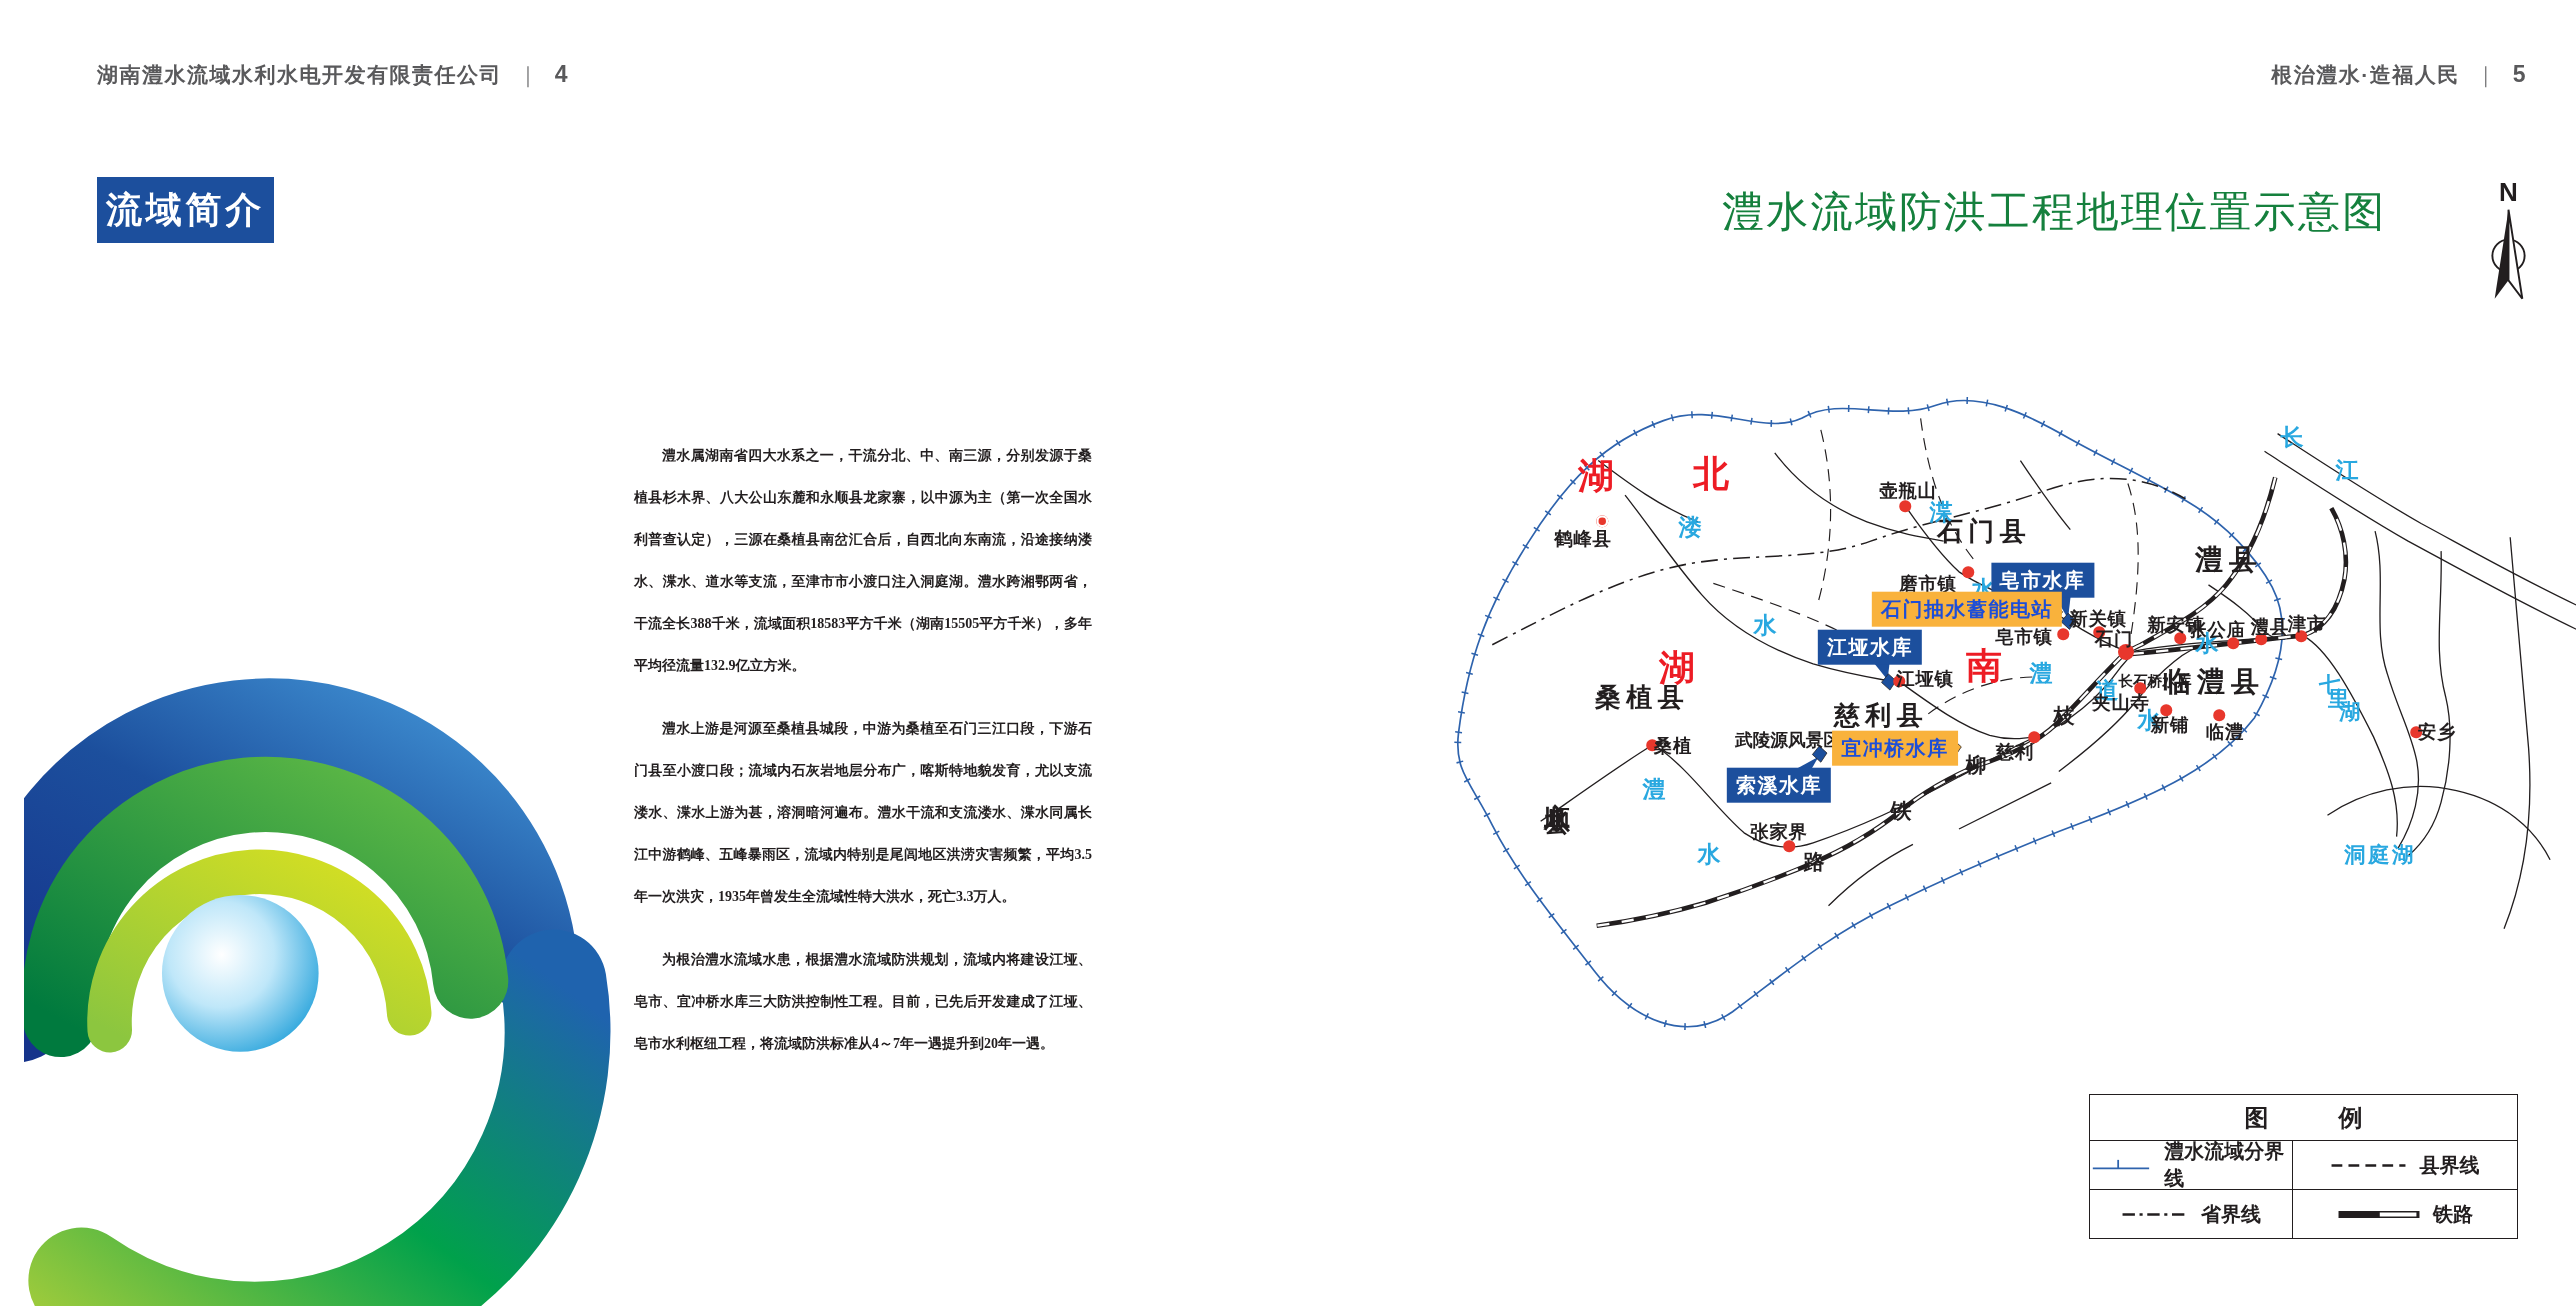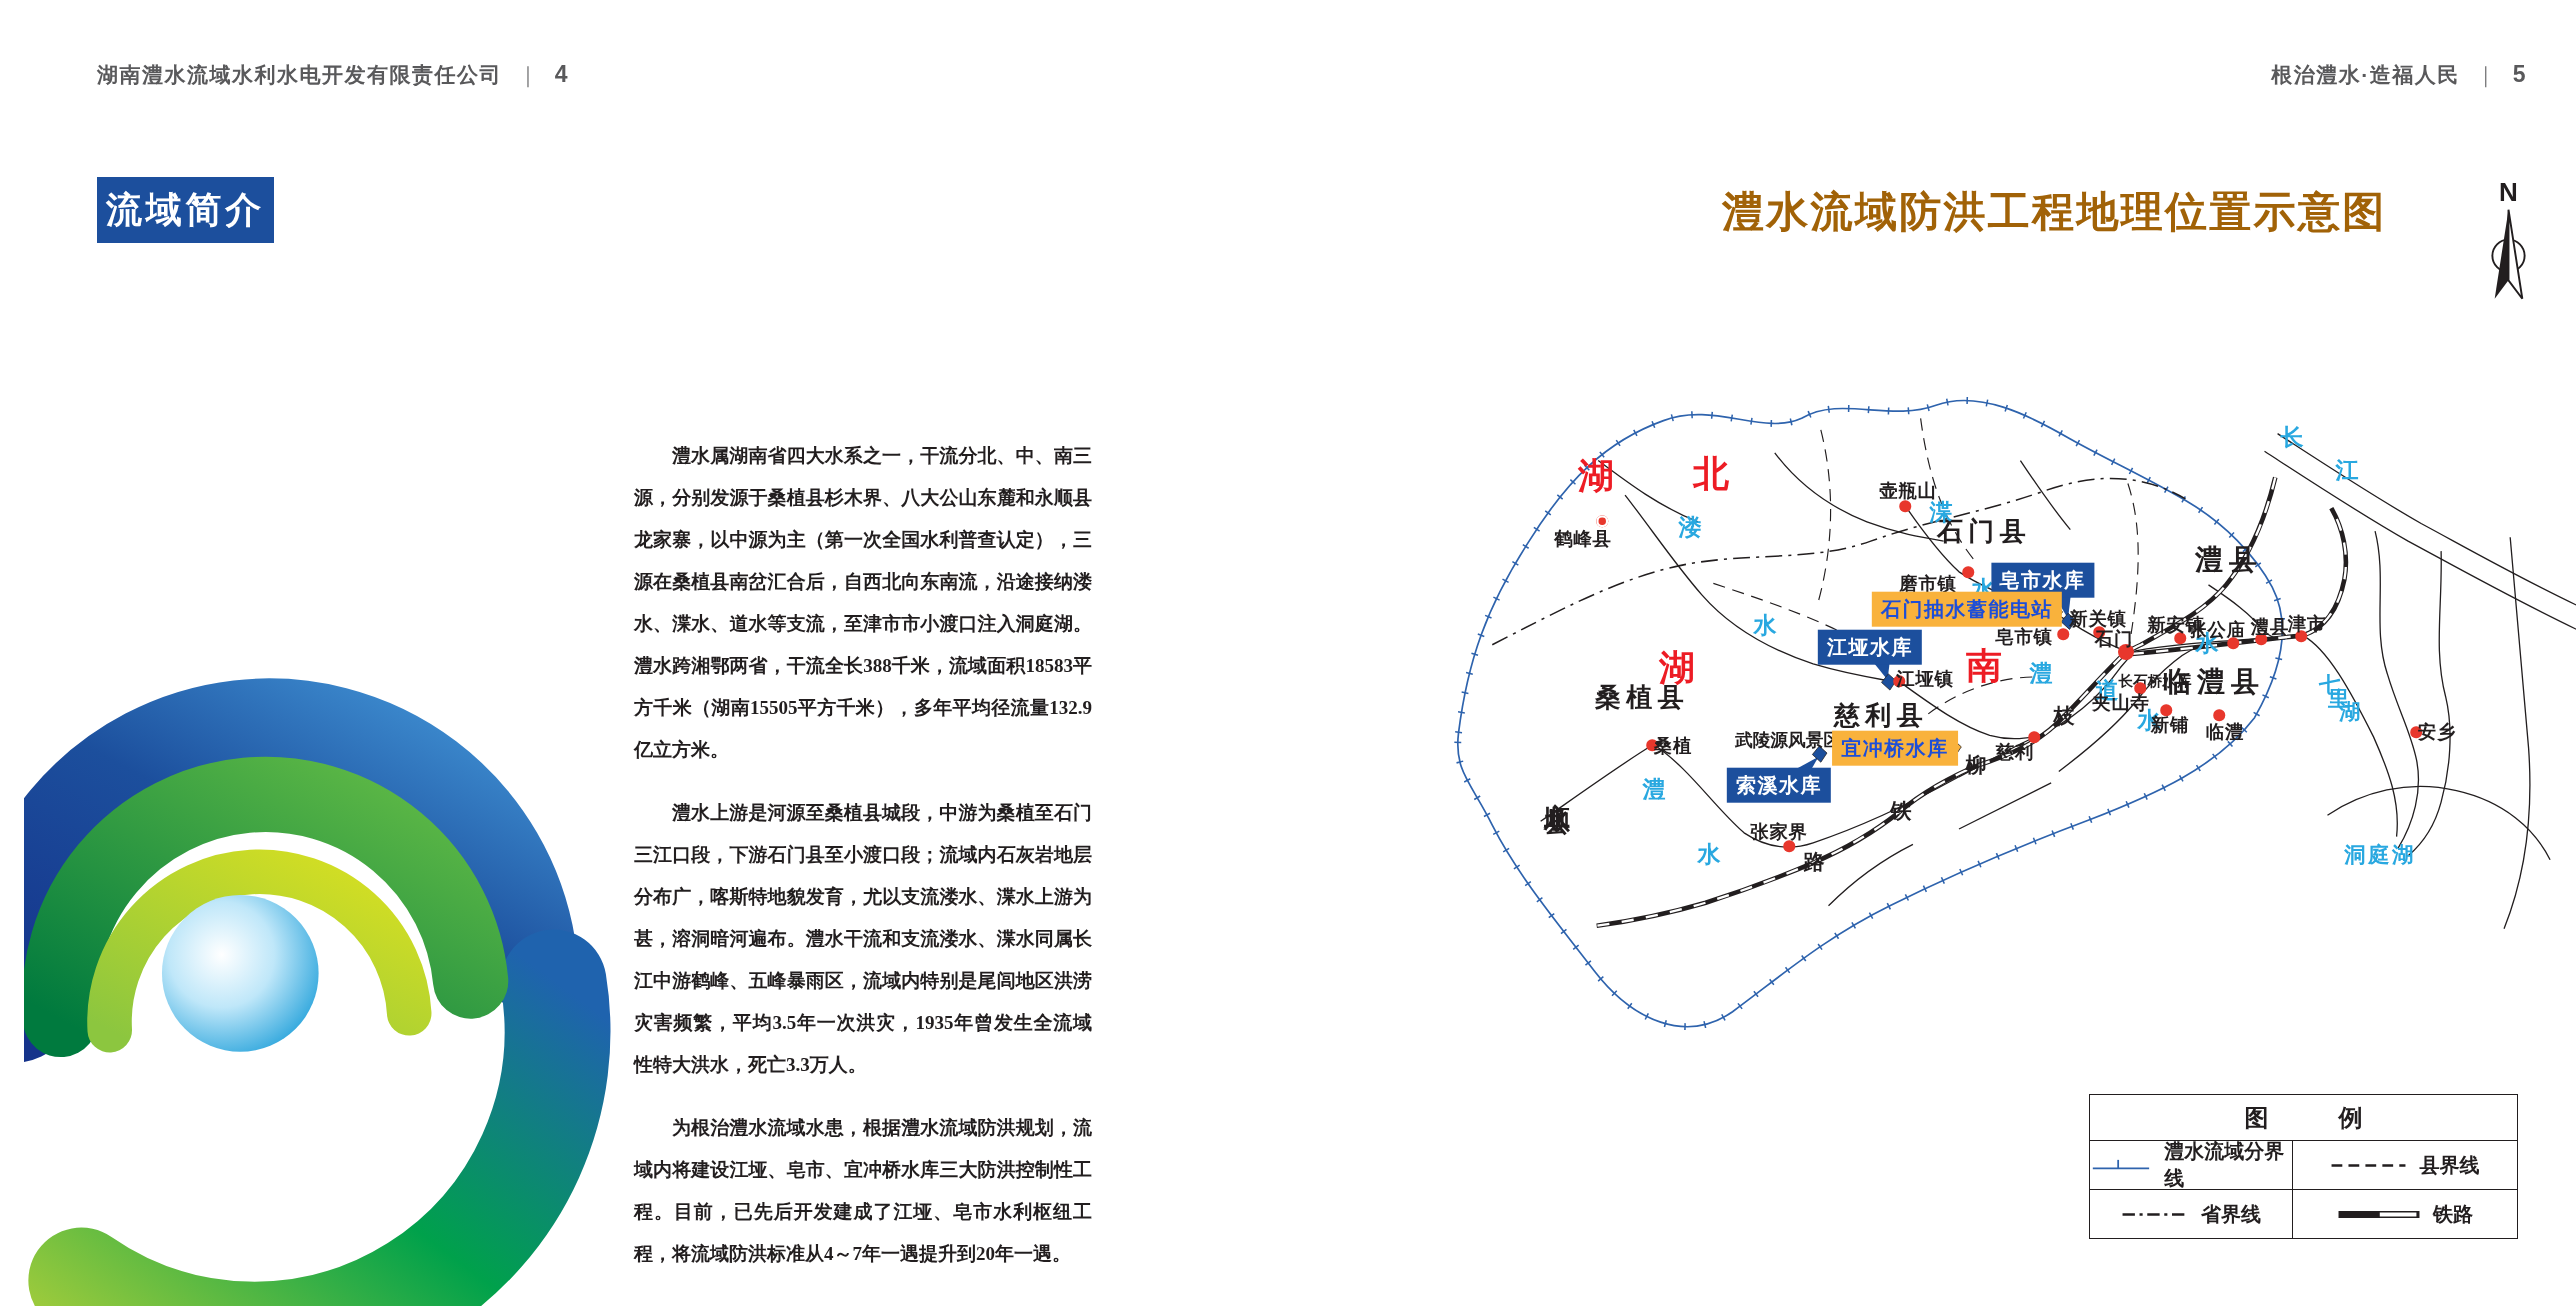--- a/index.html
+++ b/index.html
@@ -8,26 +8,26 @@
   
   .hdr{position:absolute;top:61px;font-size:21px;font-weight:bold;color:#59595b;letter-spacing:1.5px;white-space:nowrap;}
   .hdr-left{left:73px;}
   .hdr-right{right:73px;}
   .hdr .bar{margin:0 15.4px;font-weight:normal;opacity:.85;}
   .hdr .pnum{font-size:23px;}
   
   .sec-title{position:absolute;left:73px;top:177px;width:177px;height:66px;background:#1c4f9d;color:#ffffff;
              font-size:36px;font-weight:bold;display:flex;align-items:center;justify-content:center;letter-spacing:3.8px;}
   .body-text{position:absolute;left:610px;top:435px;width:458px;font-family:"Liberation Serif",serif;
-             font-weight:bold;font-size:19px;line-height:42px;text-align:justify;color:#221e1f;}
+             font-weight:bold;font-size:14px;line-height:42px;text-align:justify;color:#221e1f;}
   .body-text p{margin:0 0 21px 0;text-indent:2em;}
   .logo{position:absolute;left:-54px;top:399px;width:645px;height:910px;}
   
-  .map-title{position:absolute;left:1698px;top:184px;width:614px;text-align:center;color:#a16207;
-             font-size:42px;font-weight:bold;letter-spacing:2.3px;white-space:nowrap;}
+  .map-title{position:absolute;left:1698px;top:184px;width:614px;text-align:center;color:#15803d;
+             font-size:42px;font-weight:normal;letter-spacing:2.3px;white-space:nowrap;}
   .compass{position:absolute;left:2459px;top:179px;width:51px;text-align:center;}
   .compass .n{font-size:26px;font-weight:bold;color:#221e1f;line-height:26px;}
   .map-area{position:absolute;left:1413px;top:353px;width:1163px;height:952px;}
   .map-area svg{position:absolute;left:0;top:0;}
   #map-labels{position:absolute;left:1413px;top:353px;width:1163px;height:952px;pointer-events:none;}
   .ml{position:absolute;transform:translate(-50%,-50%);white-space:nowrap;font-weight:bold;}
   .ml-county{font-size:26px;color:#221e1f;letter-spacing:5.4px;}
   .ml-county-lg{font-size:28px;color:#221e1f;letter-spacing:6.1px;}
   .ml-vert{writing-mode:vertical-rl;letter-spacing:3.1px;}
   .ml-town{font-size:18.4px;color:#221e1f;letter-spacing:0.8px;}

